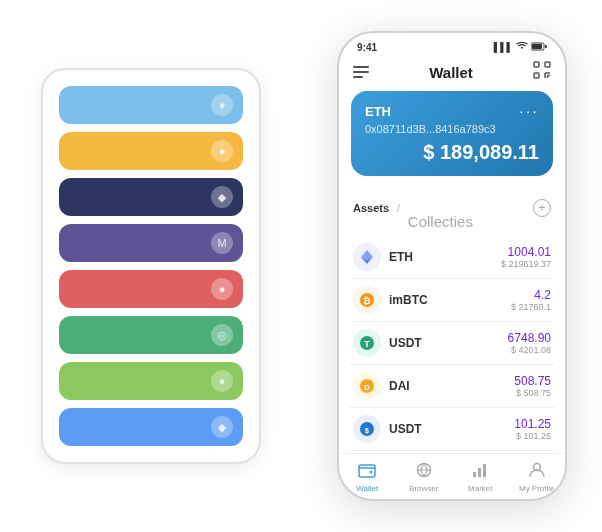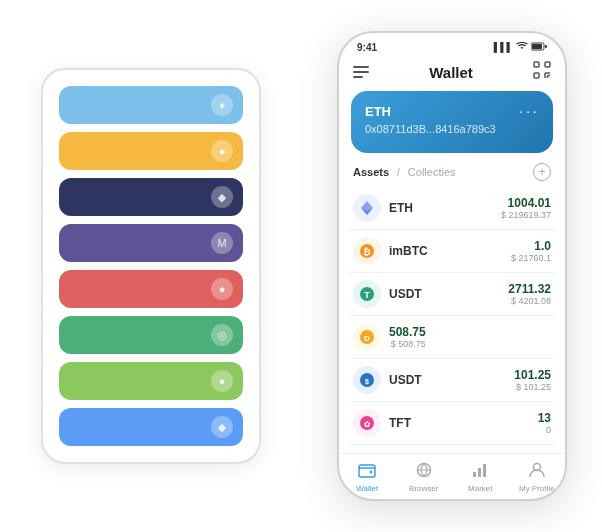--- a/index.html
+++ b/index.html
@@ -189,22 +189,23 @@
       font-weight: 600;
       color: #333;
     }
 
     .assets-tab-divider {
       font-size: 10px;
       color: #aaa;
     }
 
     .assets-tab-inactive {
-      font-size: 11px;
+      font-size: 15px;
       color: #aaa;
+      margin-top: 27px;
     }
 
     .assets-add {
       width: 18px;
       height: 18px;
       border: 1.5px solid #aaa;
       border-radius: 50%;
       display: flex;
       align-items: center;
       justify-content: center;
@@ -245,22 +246,22 @@
       font-weight: 600;
       color: #333;
     }
 
     .asset-amounts {
       text-align: right;
     }
 
     .asset-amount {
       font-size: 12px;
-      font-weight: 700;
-      color: #14532d;
+      font-weight: 400;
+      color: #6d28d9;
     }
 
     .asset-usd {
       font-size: 9px;
       color: #999;
     }
 
     
     .bottom-nav {
       display: flex;
@@ -367,20 +368,23 @@
         </svg>
       </div>
     </div>
 
     <div class="eth-card">
       <div class="eth-card-header">
         <span class="eth-card-name">ETH</span>
         <span class="eth-card-dots">···</span>
       </div>
       <div class="eth-card-address">0x08711d3B...8416a789c3</div>
+      <div class="eth-card-balance">
+        <span>$ 189,089.11</span>
+      </div>
     </div>
 
     <div class="assets-header">
       <div class="assets-tabs">
         <span class="assets-tab-active">Assets</span>
         <span class="assets-tab-divider">/</span>
         <span class="assets-tab-inactive">Collecties</span>
       </div>
       <div class="assets-add">+</div>
     </div>
@@ -403,46 +407,47 @@
 
       <div class="asset-row">
         <div class="asset-icon" style="background:#fff5e6;">
           <svg width="16" height="16" viewBox="0 0 16 16">
             <circle cx="8" cy="8" r="7" fill="#f7931a"></circle>
             <text x="8" y="12" text-anchor="middle" font-size="9" fill="white" font-weight="bold">₿</text>
           </svg>
         </div>
         <span class="asset-name">imBTC</span>
         <div class="asset-amounts">
-          <div class="asset-amount">1.0</div>
+          <div class="asset-amount">4.2</div>
           <div class="asset-usd">$ 21760.1</div>
         </div>
       </div>
 
       <div class="asset-row">
         <div class="asset-icon" style="background:#e6f7f2;">
           <svg width="16" height="16" viewBox="0 0 16 16">
             <circle cx="8" cy="8" r="7" fill="#26a17b"></circle>
             <text x="8" y="12" text-anchor="middle" font-size="9" fill="white" font-weight="bold">T</text>
           </svg>
         </div>
         <span class="asset-name">USDT</span>
         <div class="asset-amounts">
-          <div class="asset-amount">2711.32</div>
+          <div class="asset-amount">6748.90</div>
           <div class="asset-usd">$ 4201.08</div>
         </div>
       </div>
 
       <div class="asset-row">
         <div class="asset-icon" style="background:#fef8e6;">
           <svg width="16" height="16" viewBox="0 0 16 16">
             <circle cx="8" cy="8" r="7" fill="#f5a623"></circle>
             <text x="8" y="12" text-anchor="middle" font-size="8" fill="white" font-weight="bold">D</text>
           </svg>
         </div>
+        <span class="asset-name">DAI</span>
         <div class="asset-amounts">
           <div class="asset-amount">508.75</div>
           <div class="asset-usd">$ 508.75</div>
         </div>
       </div>
 
       <div class="asset-row">
         <div class="asset-icon" style="background:#e6f0ff;">
           <svg width="16" height="16" viewBox="0 0 16 16">
             <circle cx="8" cy="8" r="7" fill="#2775ca"></circle>

